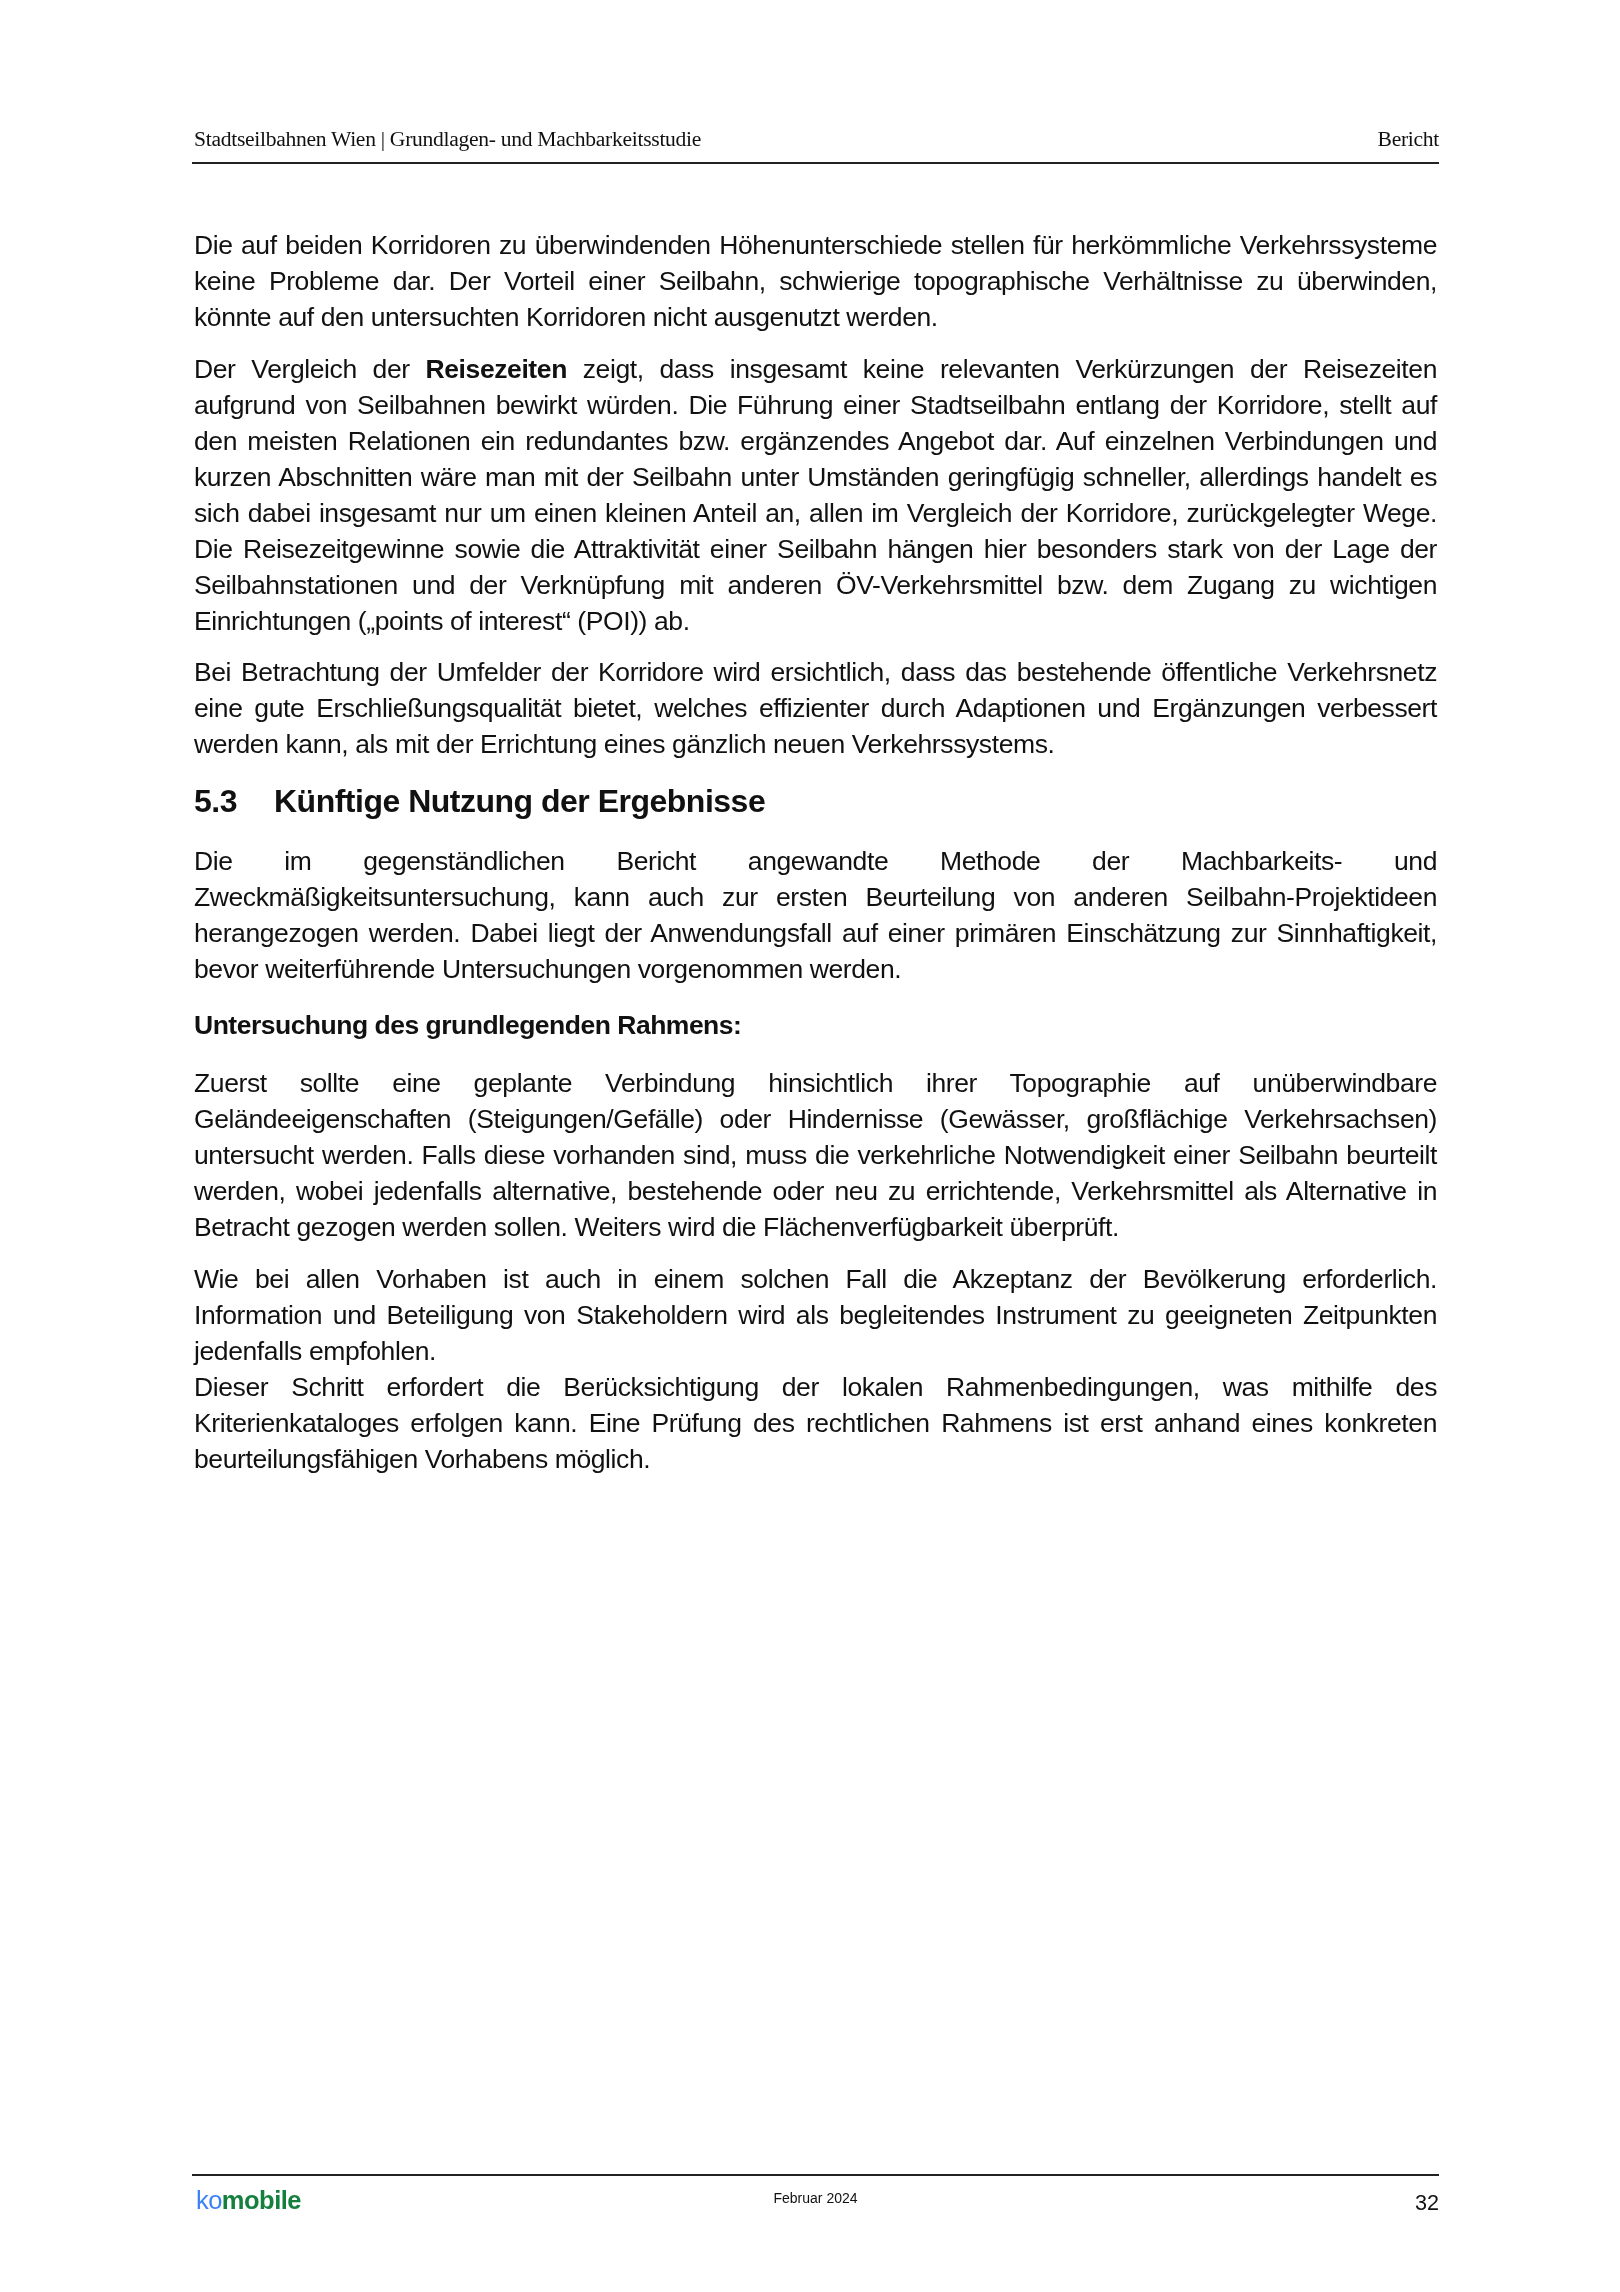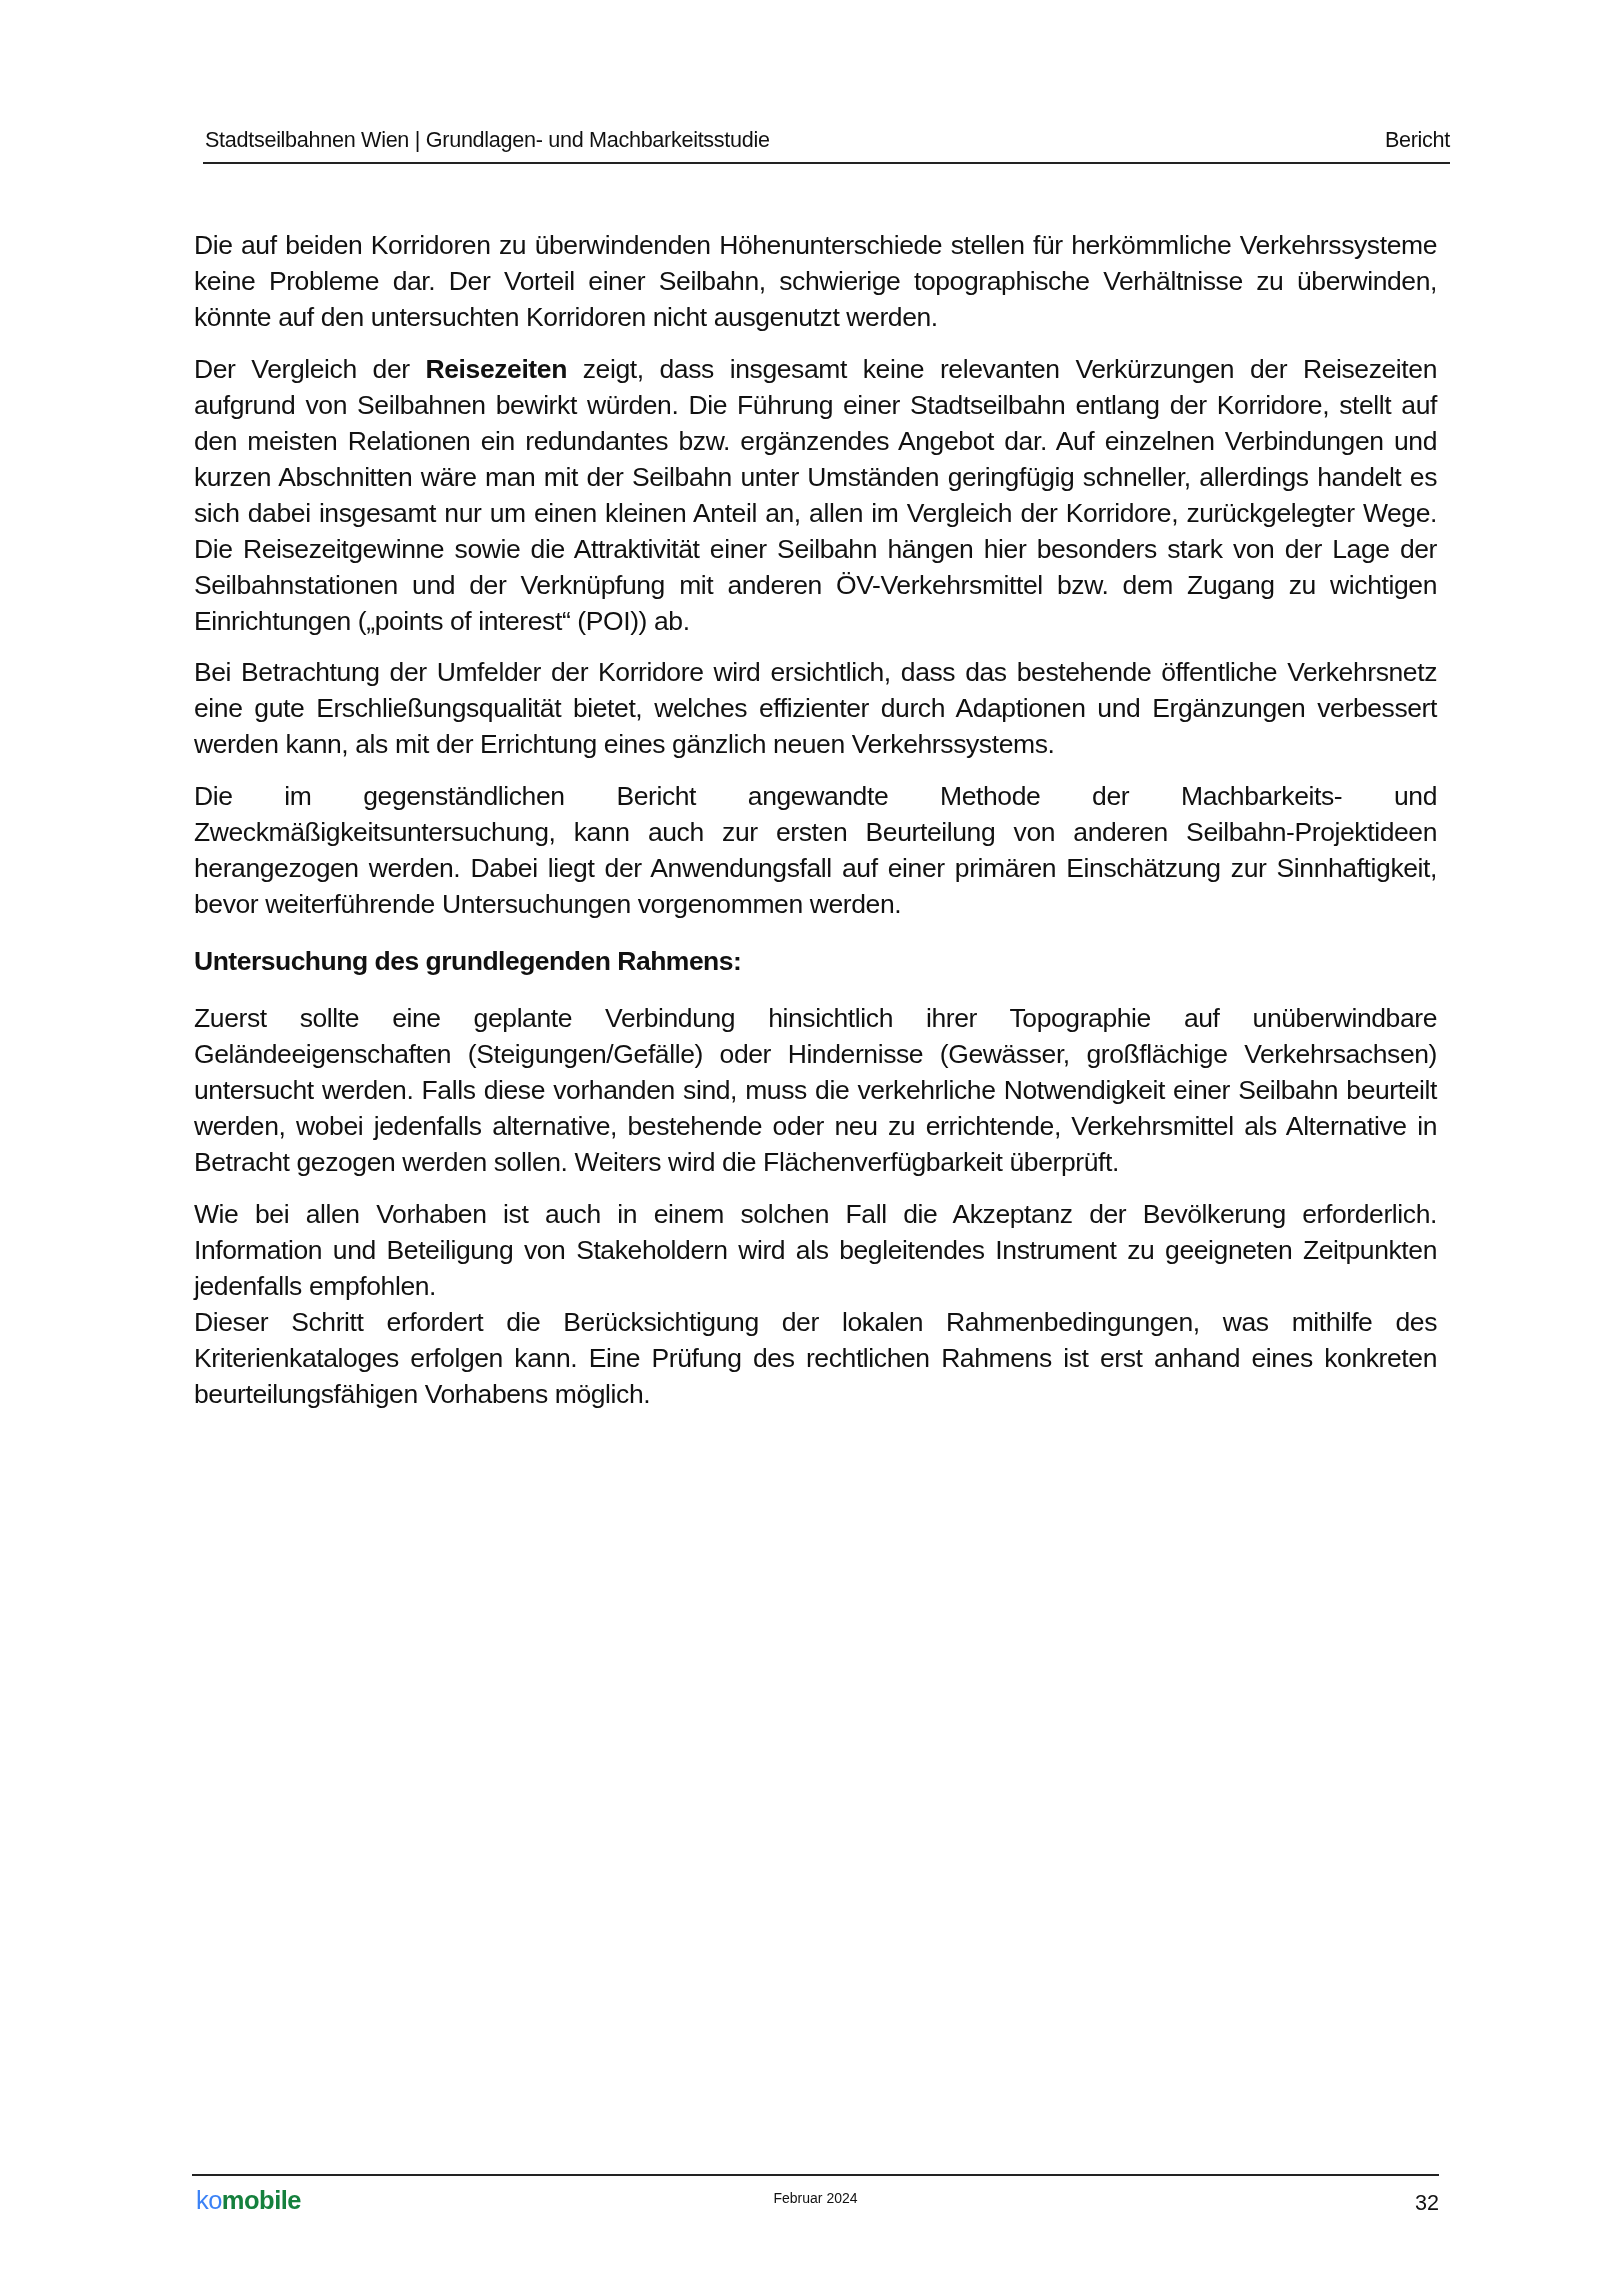--- a/index.html
+++ b/index.html
@@ -1,17 +1,17 @@
 <!DOCTYPE html>
 <html><head>
 <meta charset="utf-8">
 <style>
   html, body { margin: 0; padding: 0; background: #ffffff; }
   body { width: 1620px; height: 2293px; position: relative; font-family: "Liberation Sans", sans-serif; color: #111; }
-  .header { position: absolute; left: 203px; top: 123px; width: 1247px; height: 43px; }
+  .header { position: absolute; left: 192px; top: 123px; width: 1247px; height: 43px; font-family: Liberation Serif, serif; }
   .header-left { position: absolute; left: 2px; top: 3.9px; font-size: 21.6px; letter-spacing: -0.3px; }
   .header-right { position: absolute; right: 0; top: 3.9px; font-size: 21.6px; letter-spacing: -0.3px; }
   .header-rule { position: absolute; left: 0; right: 0; top: 39px; height: 0; border-top: 2px solid #222; }
   .content { position: absolute; left: 194px; top: 227px; width: 1243px; }
   p { margin: 0; font-size: 26.5px; line-height: 36px; text-align: justify; letter-spacing: -0.4px; word-spacing: 0px; }
   .para { margin-bottom: 15.7px; }
   .h2 { font-size: 32px; font-weight: bold; margin: 9.8px 0 17.6px 0; line-height: 47px; letter-spacing: -0.5px; }
   .h2 .num { display: inline-block; width: 80px; }
   .subhead { font-size: 26.5px; font-weight: bold; line-height: 47px; margin: 0 0 15.7px 0; letter-spacing: -0.5px; }
   .nomargin { margin-bottom: 0; }
@@ -30,20 +30,23 @@
   <div class="header-left">Stadtseilbahnen Wien | Grundlagen- und Machbarkeitsstudie</div>
   <div class="header-right">Bericht</div>
   <div class="header-rule"></div>
 </div>
 
 <div class="content">
   <p class="para">Die auf beiden Korridoren zu überwindenden Höhenunterschiede stellen für herkömmliche Verkehrssysteme keine Probleme dar. Der Vorteil einer Seilbahn, schwierige topographische Verhältnisse zu überwinden, könnte auf den untersuchten Korridoren nicht ausgenutzt werden.</p>
   <p class="para"><span>Der Vergleich der </span><b>Reisezeiten</b><span> zeigt, dass insgesamt keine relevanten Verkürzungen der Reisezeiten aufgrund von Seilbahnen bewirkt würden. Die Führung einer Stadtseilbahn entlang der Korridore, stellt auf den meisten Relationen ein redundantes bzw. ergänzendes Angebot dar. Auf einzelnen Verbindungen und kurzen Abschnitten wäre man mit der Seilbahn unter Umständen geringfügig schneller, allerdings handelt es sich dabei insgesamt nur um einen kleinen Anteil an, allen im Vergleich der Korridore, zurückgelegter Wege. Die Reisezeitgewinne sowie die Attraktivität einer Seilbahn hängen hier besonders stark von der Lage der Seilbahnstationen und der Verknüpfung mit anderen ÖV-Verkehrsmittel bzw. dem Zugang zu wichtigen Einrichtungen („points of interest“ (POI)) ab.</span></p>
   <p class="para">Bei Betrachtung der Umfelder der Korridore wird ersichtlich, dass das bestehende öffentliche Verkehrsnetz eine gute Erschließungsqualität bietet, welches effizienter durch Adaptionen und Ergänzungen verbessert werden kann, als mit der Errichtung eines gänzlich neuen Verkehrssystems.</p>
 
+  <div class="h2">
+    <span class="num">5.3</span><span>Künftige Nutzung der Ergebnisse</span>
+  </div>
 
   <p class="para">Die im gegenständlichen Bericht angewandte Methode der Machbarkeits- und Zweckmäßigkeitsuntersuchung, kann auch zur ersten Beurteilung von anderen Seilbahn-Projektideen herangezogen werden. Dabei liegt der Anwendungsfall auf einer primären Einschätzung zur Sinnhaftigkeit, bevor weiterführende Untersuchungen vorgenommen werden.</p>
   <div class="subhead">Untersuchung des grundlegenden Rahmens:</div>
   <p class="para">Zuerst sollte eine geplante Verbindung hinsichtlich ihrer Topographie auf unüberwindbare Geländeeigenschaften (Steigungen/Gefälle) oder Hindernisse (Gewässer, großflächige Verkehrsachsen) untersucht werden. Falls diese vorhanden sind, muss die verkehrliche Notwendigkeit einer Seilbahn beurteilt werden, wobei jedenfalls alternative, bestehende oder neu zu errichtende, Verkehrsmittel als Alternative in Betracht gezogen werden sollen. Weiters wird die Flächenverfügbarkeit überprüft.</p>
   <p class="nomargin">Wie bei allen Vorhaben ist auch in einem solchen Fall die Akzeptanz der Bevölkerung erforderlich. Information und Beteiligung von Stakeholdern wird als begleitendes Instrument zu geeigneten Zeitpunkten jedenfalls empfohlen.</p>
   <p class="nomargin">Dieser Schritt erfordert die Berücksichtigung der lokalen Rahmenbedingungen, was mithilfe des Kriterienkataloges erfolgen kann. Eine Prüfung des rechtlichen Rahmens ist erst anhand eines konkreten beurteilungsfähigen Vorhabens möglich.</p>
 </div>
 
 <div class="footer">
   <div class="footer-rule"></div>

